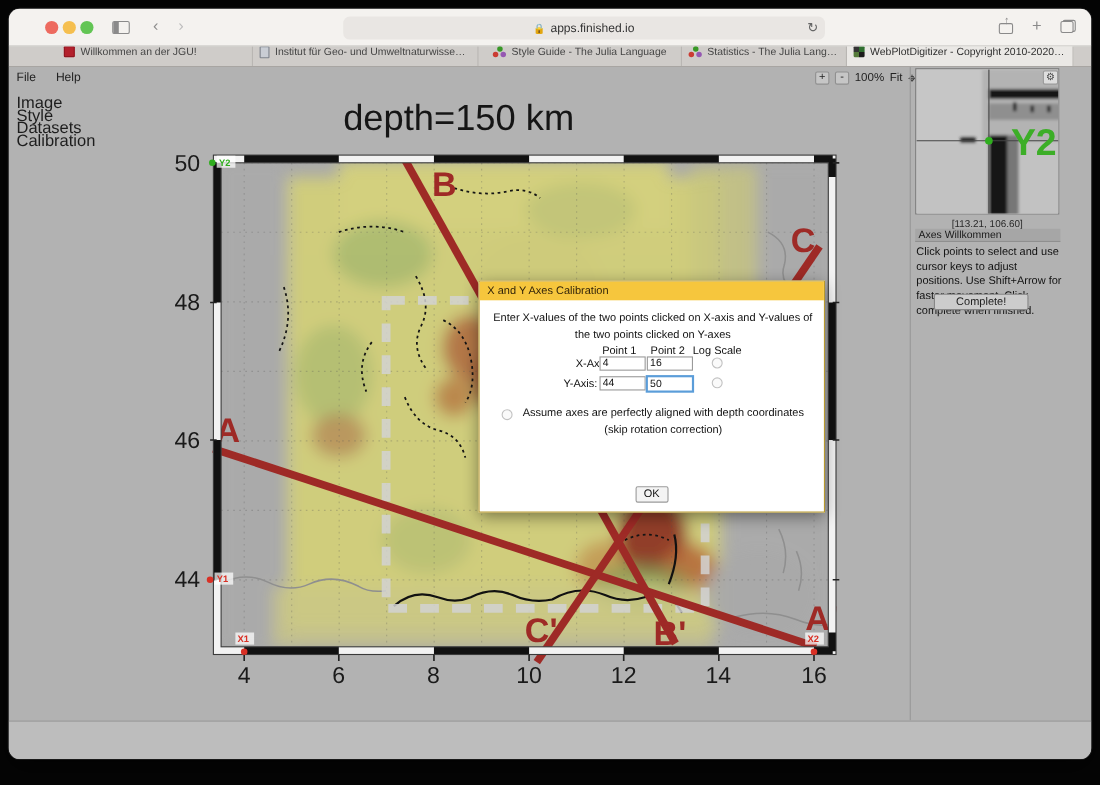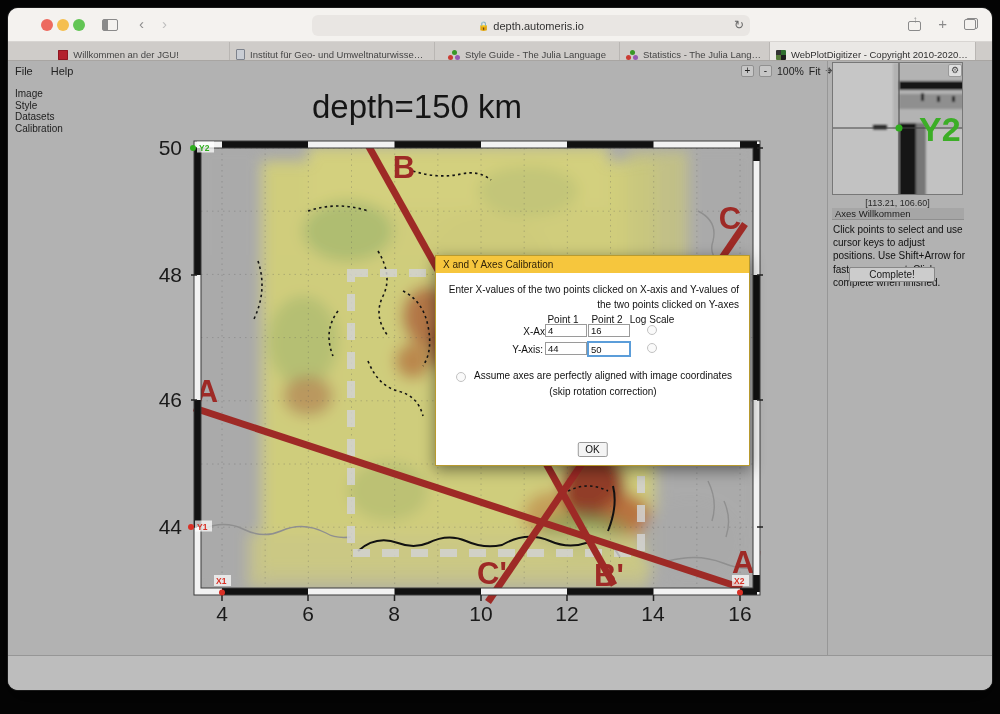--- a/index.html
+++ b/index.html
@@ -26,58 +26,58 @@
   .tb-right { position:absolute; right:14px; top:8px; display:flex; gap:17px; align-items:center; color:#7e7e7e; }
   .share-g { width:13px; height:15px; position:relative; }
   .share-g .box{ position:absolute; left:0; right:0; top:5px; bottom:0; border:1.5px solid #8a8a8a; border-radius:2px;}
   .share-g .arr{ position:absolute; left:4.5px; top:-2px; font-size:10px; color:#8a8a8a; }
   .plus-g { font-size:15px; color:#8a8a8a; line-height:15px; }
   .tabs-g { width:14px; height:12px; position:relative; }
   .tabs-g::before{ content:""; position:absolute; right:0; top:0; width:10px; height:9px; border:1.5px solid #8a8a8a; border-radius:2px;}
   .tabs-g::after{ content:""; position:absolute; left:0; bottom:0; width:10px; height:9px; border:1.5px solid #8a8a8a; border-radius:2px; background:#f4f2ef;}
   
   .tabbar { display:flex; height:19px; background:#cfccc9; border-bottom:1px solid #a8a5a2; }
-  .tab { display:flex; align-items:flex-end; justify-content:center; gap:5px; font-size:9.5px; color:#454545;
+  .tab { display:flex; align-items:flex-start; justify-content:center; gap:5px; font-size:9.5px; color:#454545;
          border-right:1px solid #b9b6b3; overflow:hidden; white-space:nowrap; padding:0 6px; }
   .tab.active { background:#eae8e5; color:#2e2e2e; }
   .tab .lbl{ overflow:hidden; text-overflow:ellipsis; }
   .ti { flex:none; }
   .ti-jgu { width:10px; height:10px; background:#b3202c; border-radius:1px; box-shadow:inset 0 0 0 1px #8e1620; }
   .ti-inst { width:9px; height:11px; background:#c9cdd4; border:1px solid #7d828c; border-radius:1px; }
   .ti-wpd { width:10px; height:10px; background:conic-gradient(#2f6e2f 0 25%, #1c1c1c 0 50%, #557a3a 0 75%, #333 0); border-radius:1px; }
   .ti-julia { position:relative; width:12px; height:10px; }
   .ti-julia i { position:absolute; width:5px; height:5px; border-radius:50%; }
   .ti-julia .g{ left:3.5px; top:0; background:#389826; } .ti-julia .r{ left:0; bottom:0; background:#cb3c33; } .ti-julia .p{ right:0; bottom:0; background:#9558b2; }
   
   .app { position:absolute; left:0; top:53px; width:984px; height:629px; background:#b2b2b2; }
   .figure-svg { position:absolute; left:0; top:0; pointer-events:none; }
   .menubar { position:absolute; left:7px; top:4px; font-size:11px; color:#222; }
   .menubar span { margin-right:15px; }
-  .side-nav { position:absolute; left:7px; top:27px; font-size:10px; color:#1d1d1d; line-height:11.5px; }
+  .side-nav { position:absolute; left:7px; top:27px; font-size:15px; color:#1d1d1d; line-height:11.5px; }
   .view-toolbar { position:absolute; left:733px; top:2px; display:flex; align-items:center; gap:5px; font-size:10.5px; color:#222; }
   .zbtn { width:13px; height:12px; border:1px solid #909090; background:#c6c6c6; font-size:10px; line-height:10px; text-align:center; border-radius:2px; }
   .target-glyph { font-size:13px; }
   .vdivider { position:absolute; left:819px; top:0; width:1px; height:594px; background:#979797; }
   .bottom-strip { position:absolute; left:0; top:594px; width:984px; height:35px; background:#bdbdbd; border-top:1px solid #969696; }
   
   .preview-box { position:absolute; left:824px; top:1px; width:131px; height:133px; border:1px solid #777; background:#c6c6c6; overflow:hidden; }
   .gear-btn { position:absolute; left:940px; top:3px; width:14px; height:13px; background:#dedede; border:1px solid #999;
               border-radius:2px; font-size:9px; line-height:11px; text-align:center; color:#444; }
   .coords { position:absolute; left:824px; top:137px; width:131px; text-align:center; font-size:9px; color:#2a2a2a; }
   .panel-header { position:absolute; left:824px; top:147px; width:132px; height:12px; background:#a6a6a6;
                   font-size:9.5px; line-height:12px; padding-left:3px; color:#1a1a1a; border-bottom:1px solid #8f8f8f; }
   .panel-text { position:absolute; left:825px; top:162px; width:133px; font-size:10px; line-height:1.32; color:#111; }
   .complete-btn { position:absolute; left:841px; top:206px; width:86px; height:15px; background:#cccccc;
                   border:1px solid #878787; font-size:10px; color:#1a1a1a; border-radius:2px; }
   
   .dialog { position:absolute; left:427px; top:194px; width:315px; height:211px; background:#fff;
             border:1px solid #b89a2e; box-shadow:0 4px 14px rgba(0,0,0,.45); font-size:10px; color:#111; }
   .dlg-head { position:absolute; left:0; top:0; right:0; height:17px; background:#f6c63d; color:#33250a;
               font-size:10px; line-height:17px; padding-left:7px; }
-  .dlg-instr { position:absolute; left:12px; top:26px; width:291px; text-align:right; font-size:10px; line-height:1.5; }
+  .dlg-instr { position:absolute; left:12px; top:26px; width:291px; text-align:center; font-size:10px; line-height:1.5; }
   .colhead { position:absolute; top:58px; width:50px; text-align:center; font-size:10px; }
   .axlabel { position:absolute; width:67px; text-align:right; font-size:10px; }
   .dlg-input { position:absolute; width:42px; height:13px; border:1px solid #9a9a9a; font-size:9.5px; padding:0 2px; background:#fff; color:#111; }
   .dlg-input.focused { width:44px; height:16px; border:2px solid #5b9dd9; }
   .chk { position:absolute; width:10px; height:10px; border:1px solid #c2c2c2; border-radius:50%; background:#fafafa; }
   .assume-text { position:absolute; left:34px; top:112px; width:266px; text-align:center; font-size:10px; line-height:1.55; }
   .footnote { position:absolute; left:7px; top:148px; width:301px; text-align:center; font-size:8px; line-height:1.65; color:#1c1c1c; }
   .ok-btn { position:absolute; left:50%; top:186px; transform:translateX(-50%); font-size:10px; padding:1px 7px;
             background:#f4f4f4; border:1px solid #9a9a9a; border-radius:2px; color:#111; }
 </style>
@@ -90,21 +90,21 @@
     <span class="tl red"></span>
     <span class="tl yel"></span>
     <span class="tl grn"></span>
     <span class="sb-toggle"></span>
     <span class="navarrow" style="left:131px;">‹</span>
     <span class="navarrow fwd" style="left:154px;">›</span>
     <span class="page-icon"></span>
     <span class="shield-icon"></span>
     <div class="urlbar">
       <span class="lock">🔒</span>
-      <span>depth.automeris.io</span>
+      <span>apps.finished.io</span>
       <span class="reload">↻</span>
     </div>
     <div class="tb-right">
       <span class="share-g">
           <span class="box"></span>
           <span class="arr">↑</span>
         </span>
       <span class="plus-g">+</span>
       <span class="tabs-g"></span>
     </div>
@@ -371,19 +371,19 @@
       <input class="dlg-input" style="left: 109px; top: 68px;" value="4">
       <input class="dlg-input" style="left: 152px; top: 68px;" value="16">
       <span class="chk" style="left:211px; top:69px;"></span>
 
       <div class="axlabel" style="left:40px; top:88px;">Y-Axis:</div>
       <input class="dlg-input" style="left: 109px; top: 86px;" value="44">
       <input class="dlg-input focused" style="left: 151px; top: 85px;" value="50">
       <span class="chk" style="left:211px; top:87px;"></span>
 
       <span class="chk" style="left:20px; top:116px;"></span>
-      <div class="assume-text">Assume axes are perfectly aligned with image coordinates (skip rotation correction)</div>
+      <div class="assume-text">Assume axes are perfectly aligned with depth coordinates (skip rotation correction)</div>
 
       <button class="ok-btn">OK</button>
     </div>
 
   </div>
 </div>
 
 </body></html>

